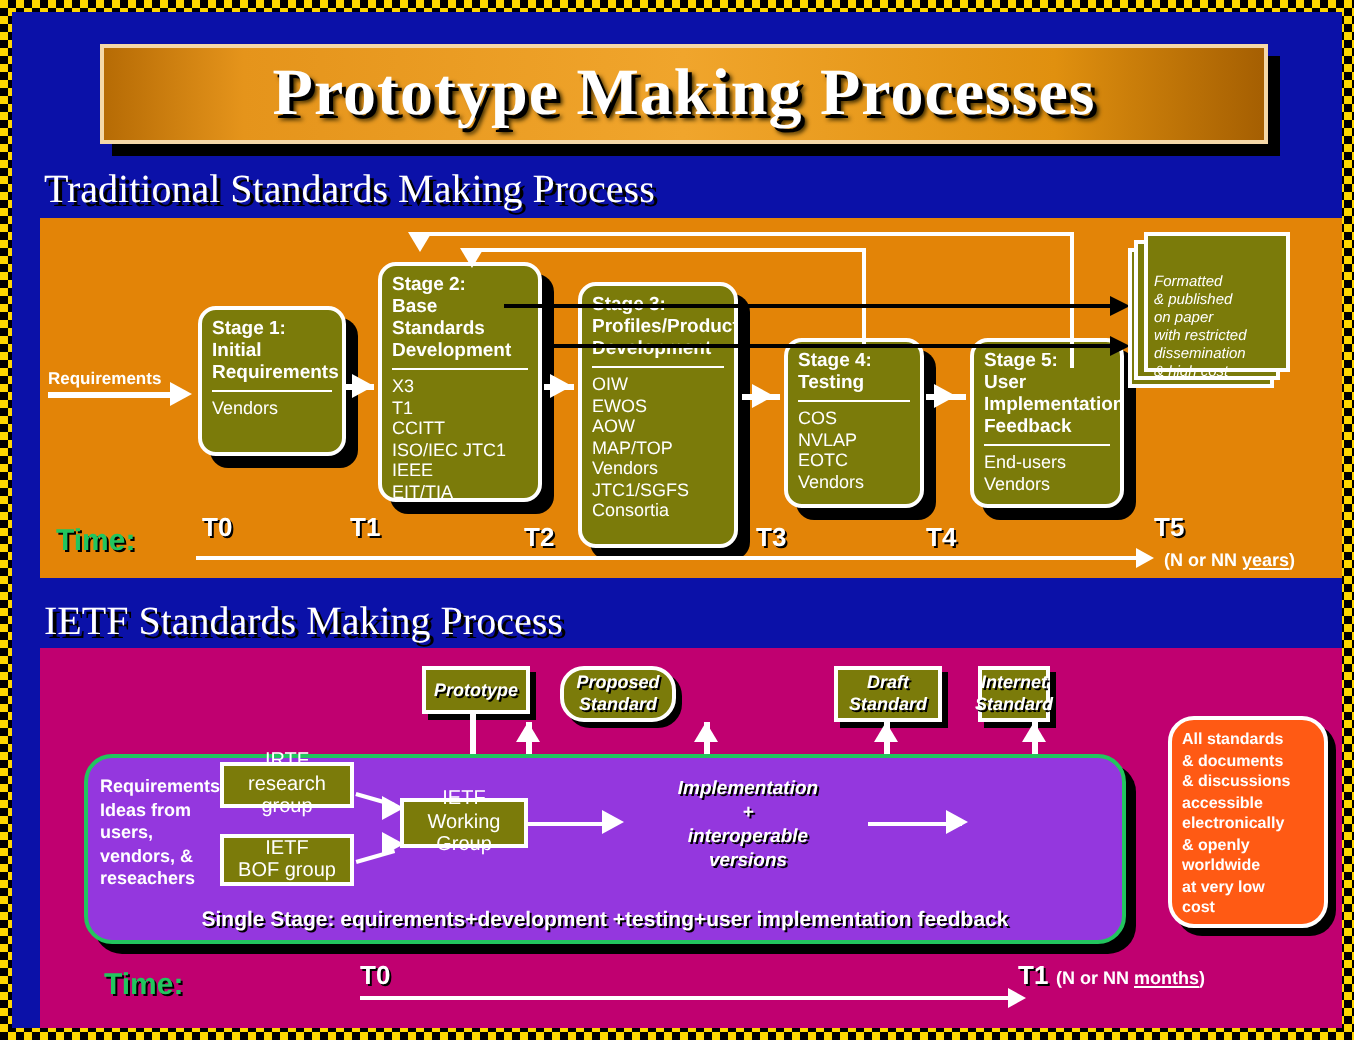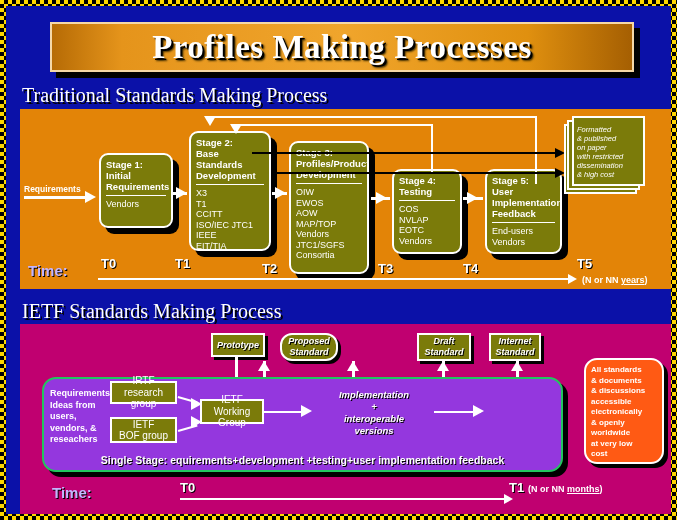--- a/index.html
+++ b/index.html
@@ -56,32 +56,32 @@
   }
   .plainbox{
     position:absolute;background:#7b7b0a;border:2px solid #fff;box-sizing:border-box;
     color:#fff;font-size:10px;line-height:11.5px;text-align:center;
     display:flex;align-items:center;justify-content:center;flex-direction:column;
   }
   
   #formatted-note{
     position:absolute;left:566px;top:110px;width:73px;height:70px;
     background:#7b7b0a;border:2px solid #fff;box-sizing:border-box;
-    color:#fff;font-size:7.5px;font-style:italic;line-height:9px;padding:7px 3px;
+    color:#fff;font-size:7.5px;font-style:italic;line-height:9px;padding:18px 3px;
   }
   #formatted-stack1{position:absolute;left:561px;top:114px;width:73px;height:70px;background:#7b7b0a;border:2px solid #fff;box-sizing:border-box;}
   #formatted-stack2{position:absolute;left:558px;top:118px;width:73px;height:70px;background:#7b7b0a;border:2px solid #fff;box-sizing:border-box;}
   #elec-note{
     position:absolute;left:578px;top:352px;width:80px;height:106px;
     background:#ff5a14;border:2px solid #fff;border-radius:13px;box-sizing:border-box;
     color:#fff;font-size:8px;font-weight:bold;line-height:10.5px;padding:5px 5px;
     box-shadow:4px 4px 0 #000;
   }
   
-  .time-label{position:absolute;color:#c4b5fd;font-weight:bold;font-size:15px;text-shadow:1px 1px 0 #000;}
+  .time-label{position:absolute;color:#22c55e;font-weight:bold;font-size:15px;text-shadow:1px 1px 0 #000;}
   .tick{position:absolute;color:#fff;font-weight:bold;font-size:13px;text-shadow:1px 1px 0 #000;}
   .axis{position:absolute;height:2px;background:#fff;}
   .axis-head{position:absolute;width:0;height:0;border-top:5px solid transparent;border-bottom:5px solid transparent;border-left:9px solid #fff;}
   .axis-note{position:absolute;color:#fff;font-size:9px;font-weight:bold;}
   .axis-note u{text-decoration:underline;}
   
   .wline{position:absolute;background:#fff;}
   .bline{position:absolute;background:#000;}
   .warrow{position:absolute;width:0;height:0;border-top:6px solid transparent;border-bottom:6px solid transparent;border-left:11px solid #fff;}
   .warrow-down{position:absolute;width:0;height:0;border-left:6px solid transparent;border-right:6px solid transparent;border-top:10px solid #fff;}
@@ -95,21 +95,21 @@
   }
 </style>
 </head>
 <body>
 
 <div id="root">
   <div id="inner">
 
     <div id="title-shadow"></div>
     <div id="title-banner">
-      <span id="title-text">Profiles Making Processes</span>
+      <span id="title-text">Prototype Making Processes</span>
     </div>
 
     <div class="sec-head" style="left:16px;top:78px;">Traditional Standards Making Process</div>
 
     <div id="orange-panel"></div>
 
     <div class="req-label" style="left:18px;top:178px;">Requirements</div>
     <div class="wline" style="left:18px;top:190px;width:62px;height:3px;"></div>
     <div class="warrow" style="left:79px;top:185px;"></div>
 
@@ -221,21 +221,21 @@
       <span style="white-space:pre-line;">Prototype</span>
     </div>
     <div class="tag" style="left:274px;top:327px;width:58px;height:28px;border-radius:12px;">
       <span style="white-space:pre-line;">Proposed
 Standard</span>
     </div>
     <div class="tag" style="left:411px;top:327px;width:54px;height:28px;">
       <span style="white-space:pre-line;">Draft
 Standard</span>
     </div>
-    <div class="tag" style="left:483px;top:327px;width:52px;height:28px;">
+    <div class="tag" style="left:483px;top:327px;width:36px;height:28px;">
       <span style="white-space:pre-line;">Internet
 Standard</span>
     </div>
 
     <div class="wline" style="left:229px;top:351px;width:3px;height:42px;"></div>
     <div class="warrow-down" style="left:224px;top:386px;"></div>
     <div class="wline" style="left:257px;top:355px;width:3px;height:38px;"></div>
     <div class="warrow-up" style="left:252px;top:355px;"></div>
     <div class="wline" style="left:346px;top:355px;width:3px;height:56px;"></div>
     <div class="warrow-up" style="left:341px;top:355px;"></div>

